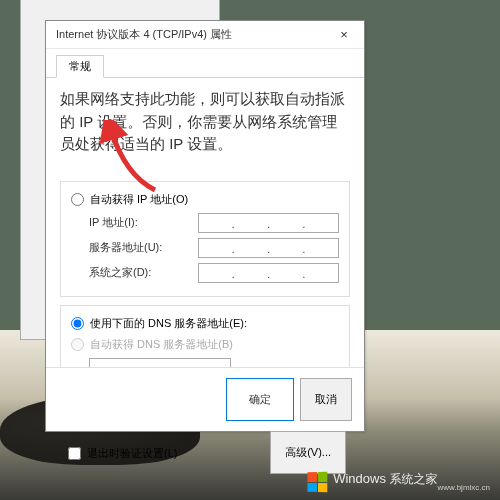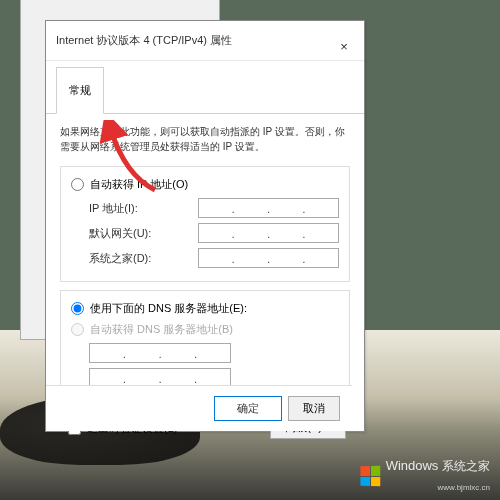--- a/index.html
+++ b/index.html
@@ -43,57 +43,57 @@
       top: 20px;
       left: 45px;
       width: 320px;
       height: 412px;
       background: #fff;
       border: 1px solid #888;
       box-shadow: 1px 1px 2px rgba(0,0,0,0.15);
     }
     .titlebar {
       display: flex;
+      align-items: center;
       justify-content: space-between;
       height: 28px;
       padding: 0 2px 0 10px;
       background: #fff;
       border-bottom: 1px solid #e8e8e8;
-      margin-top: 12px;
     }
     .titlebar-title { font-size: 11px; color: #333; }
     .close-btn {
       width: 36px;
       height: 26px;
       display: flex;
       align-items: center;
       justify-content: center;
       font-size: 13px;
       color: #333;
       cursor: pointer;
     }
     .tab-row {
       display: flex;
       padding: 6px 10px 0 10px;
       border-bottom: 1px solid #d0d0d0;
     }
     .tab {
-      padding: 15px 12px;
+      padding: 3px 12px;
       border: 1px solid #d0d0d0;
       border-bottom: 1px solid #fff;
       background: #fff;
       margin-bottom: -1px;
       font-size: 11px;
     }
     .content { padding: 10px 14px; }
     .desc {
-      font-size: 10px;
+      font-size: 15px;
       color: #333;
       line-height: 1.5;
-      margin-bottom: 12px;
+      margin-bottom: 25px;
     }
     .section {
       border: 1px solid #ddd;
       padding: 10px 10px 8px 10px;
       margin-bottom: 8px;
     }
     .radio-row {
       display: flex;
       align-items: center;
       margin-bottom: 6px;
@@ -138,36 +138,36 @@
       font-size: 11px;
     }
     .check-row input { margin-right: 6px; }
     .adv-btn-row {
       display: flex;
       justify-content: flex-end;
       margin-top: 6px;
       padding-right: 4px;
     }
     .btn {
-      padding: 3px 14px;
+      padding: 13px 14px;
       font-size: 11px;
       border: 1px solid #aaa;
       background: #f0f0f0;
       cursor: pointer;
       margin-left: 6px;
     }
     .btn-row {
       display: flex;
       justify-content: flex-end;
       padding: 10px 12px 10px 12px;
       border-top: 1px solid #e0e0e0;
       position: absolute;
       bottom: 0;
       left: 0;
-      right: 12px;
+      right: 0;
       background: #fff;
     }
     .btn-primary {
       border: 1px solid #0078d7;
       background: #fff;
       color: #333;
       padding: 4px 22px;
     }
     .arrow {
       position: absolute;
@@ -196,21 +196,20 @@
       gap: 1px;
       margin-right: 6px;
       transform: perspective(40px) rotateY(-8deg);
     }
     .win-logo div:nth-child(1){ background:#f25022; }
     .win-logo div:nth-child(2){ background:#7fba00; }
     .win-logo div:nth-child(3){ background:#00a4ef; }
     .win-logo div:nth-child(4){ background:#ffb900; }
     .wm-text {
       display: flex;
-      flex-direction: column;
       line-height: 1;
       text-align: right;
     }
     .wm-main {
       font-size: 13px;
       color: #eaeaea;
       font-weight: 300;
     }
     .wm-sub {
       font-size: 8px;
@@ -254,21 +253,21 @@
           <input class="ip-seg" style="">
             <span class="ip-dot">.</span>
           <input class="ip-seg" style="">
             <span class="ip-dot">.</span>
           <input class="ip-seg" style="">
             <span class="ip-dot">.</span>
           <input class="ip-seg" style="">
         </div>
       </div>
       <div class="field-row">
-        <span class="field-label">默认网关(U):</span>
+        <span class="field-label">服务器地址(U):</span>
         <div class="ip-input">
           <input class="ip-seg" style="">
             <span class="ip-dot">.</span>
           <input class="ip-seg" style="">
             <span class="ip-dot">.</span>
           <input class="ip-seg" style="">
             <span class="ip-dot">.</span>
           <input class="ip-seg" style="">
         </div>
       </div>

